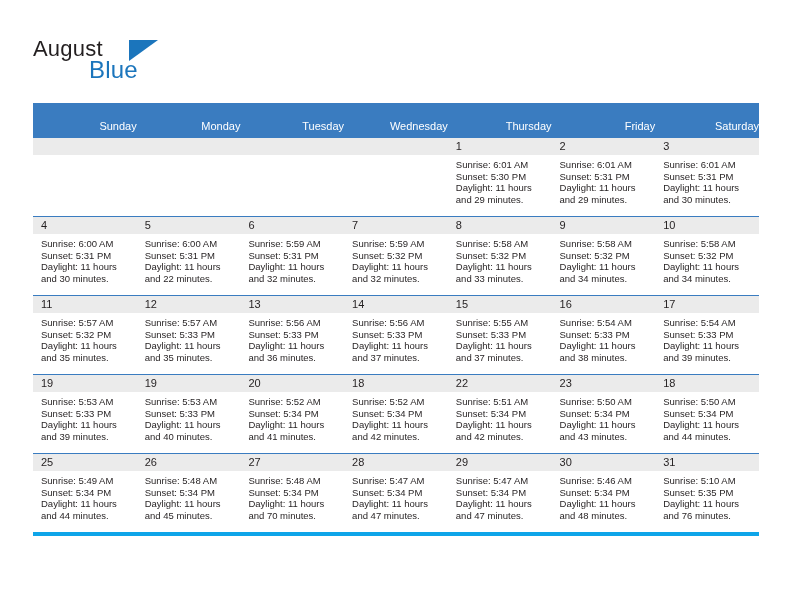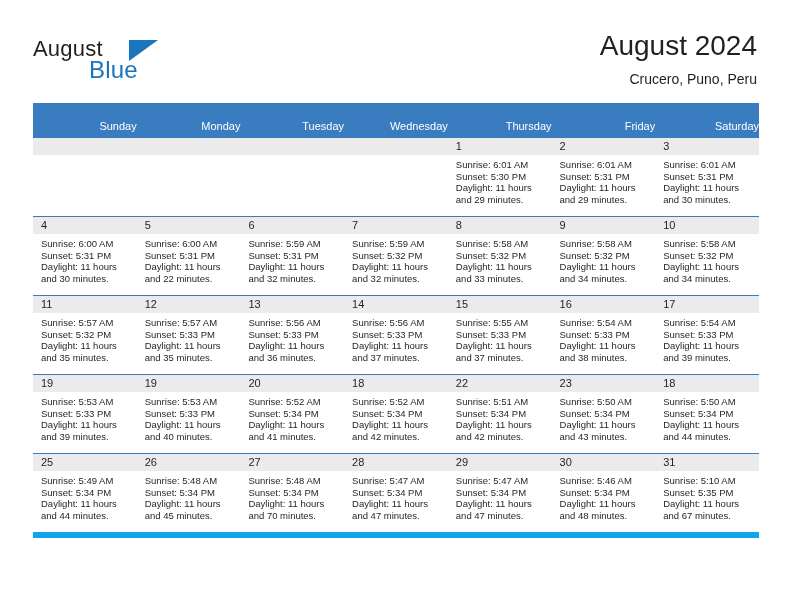--- a/index.html
+++ b/index.html
@@ -111,21 +111,21 @@
     padding: 0;
     border: none;
     border-top: 1px solid #3a7cc0;
     height: 78px;
     width: 103.71px;
   }
   .calendar tr.week:first-child td {
     border-top: none;
   }
   .calendar tr.week:last-child td {
-    border-bottom: 6px solid #0ea5e9;
+    border-bottom: 4px solid #0ea5e9;
     margin-left: 28px;
   }
   .cell-inner {
     position: relative;
     height: 78px;
     box-sizing: border-box;
   }
   .daynum-band {
     background: #ebebeb;
     height: 17px;
@@ -154,24 +154,20 @@
 <div class="page">
 
   <div class="header">
 
     <div class="logo">
       <span class="logo-general">August</span>
       <span class="logo-tri"></span>
       <span class="logo-blue">Blue</span>
     </div>
 
-    <div class="title-block">
-      <h1 class="cal-title">August 2024</h1>
-      <p class="cal-subtitle">Crucero, Puno, Peru</p>
-    </div>
 
   </div>
 
   <table class="calendar">
     <thead>
       <tr id="weekday-row">
           <th>Sunday</th>
           <th>Monday</th>
           <th>Tuesday</th>
           <th>Wednesday</th>
@@ -544,21 +540,21 @@
               </div>
             </div>
           </td>
           <td class="">
             <div class="cell-inner">
               <div class="daynum-band">31</div>
               <div class="cell-body">
                 <div>Sunrise: 5:10 AM</div>
                 <div>Sunset: 5:35 PM</div>
                 <div>Daylight: 11 hours</div>
-                <div>and 67 minutes.</div>
+                <div>and 76 minutes.</div>
               </div>
             </div>
           </td>
         </tr>
       </tbody>
   </table>
 
 </div>
 
 </body></html>

